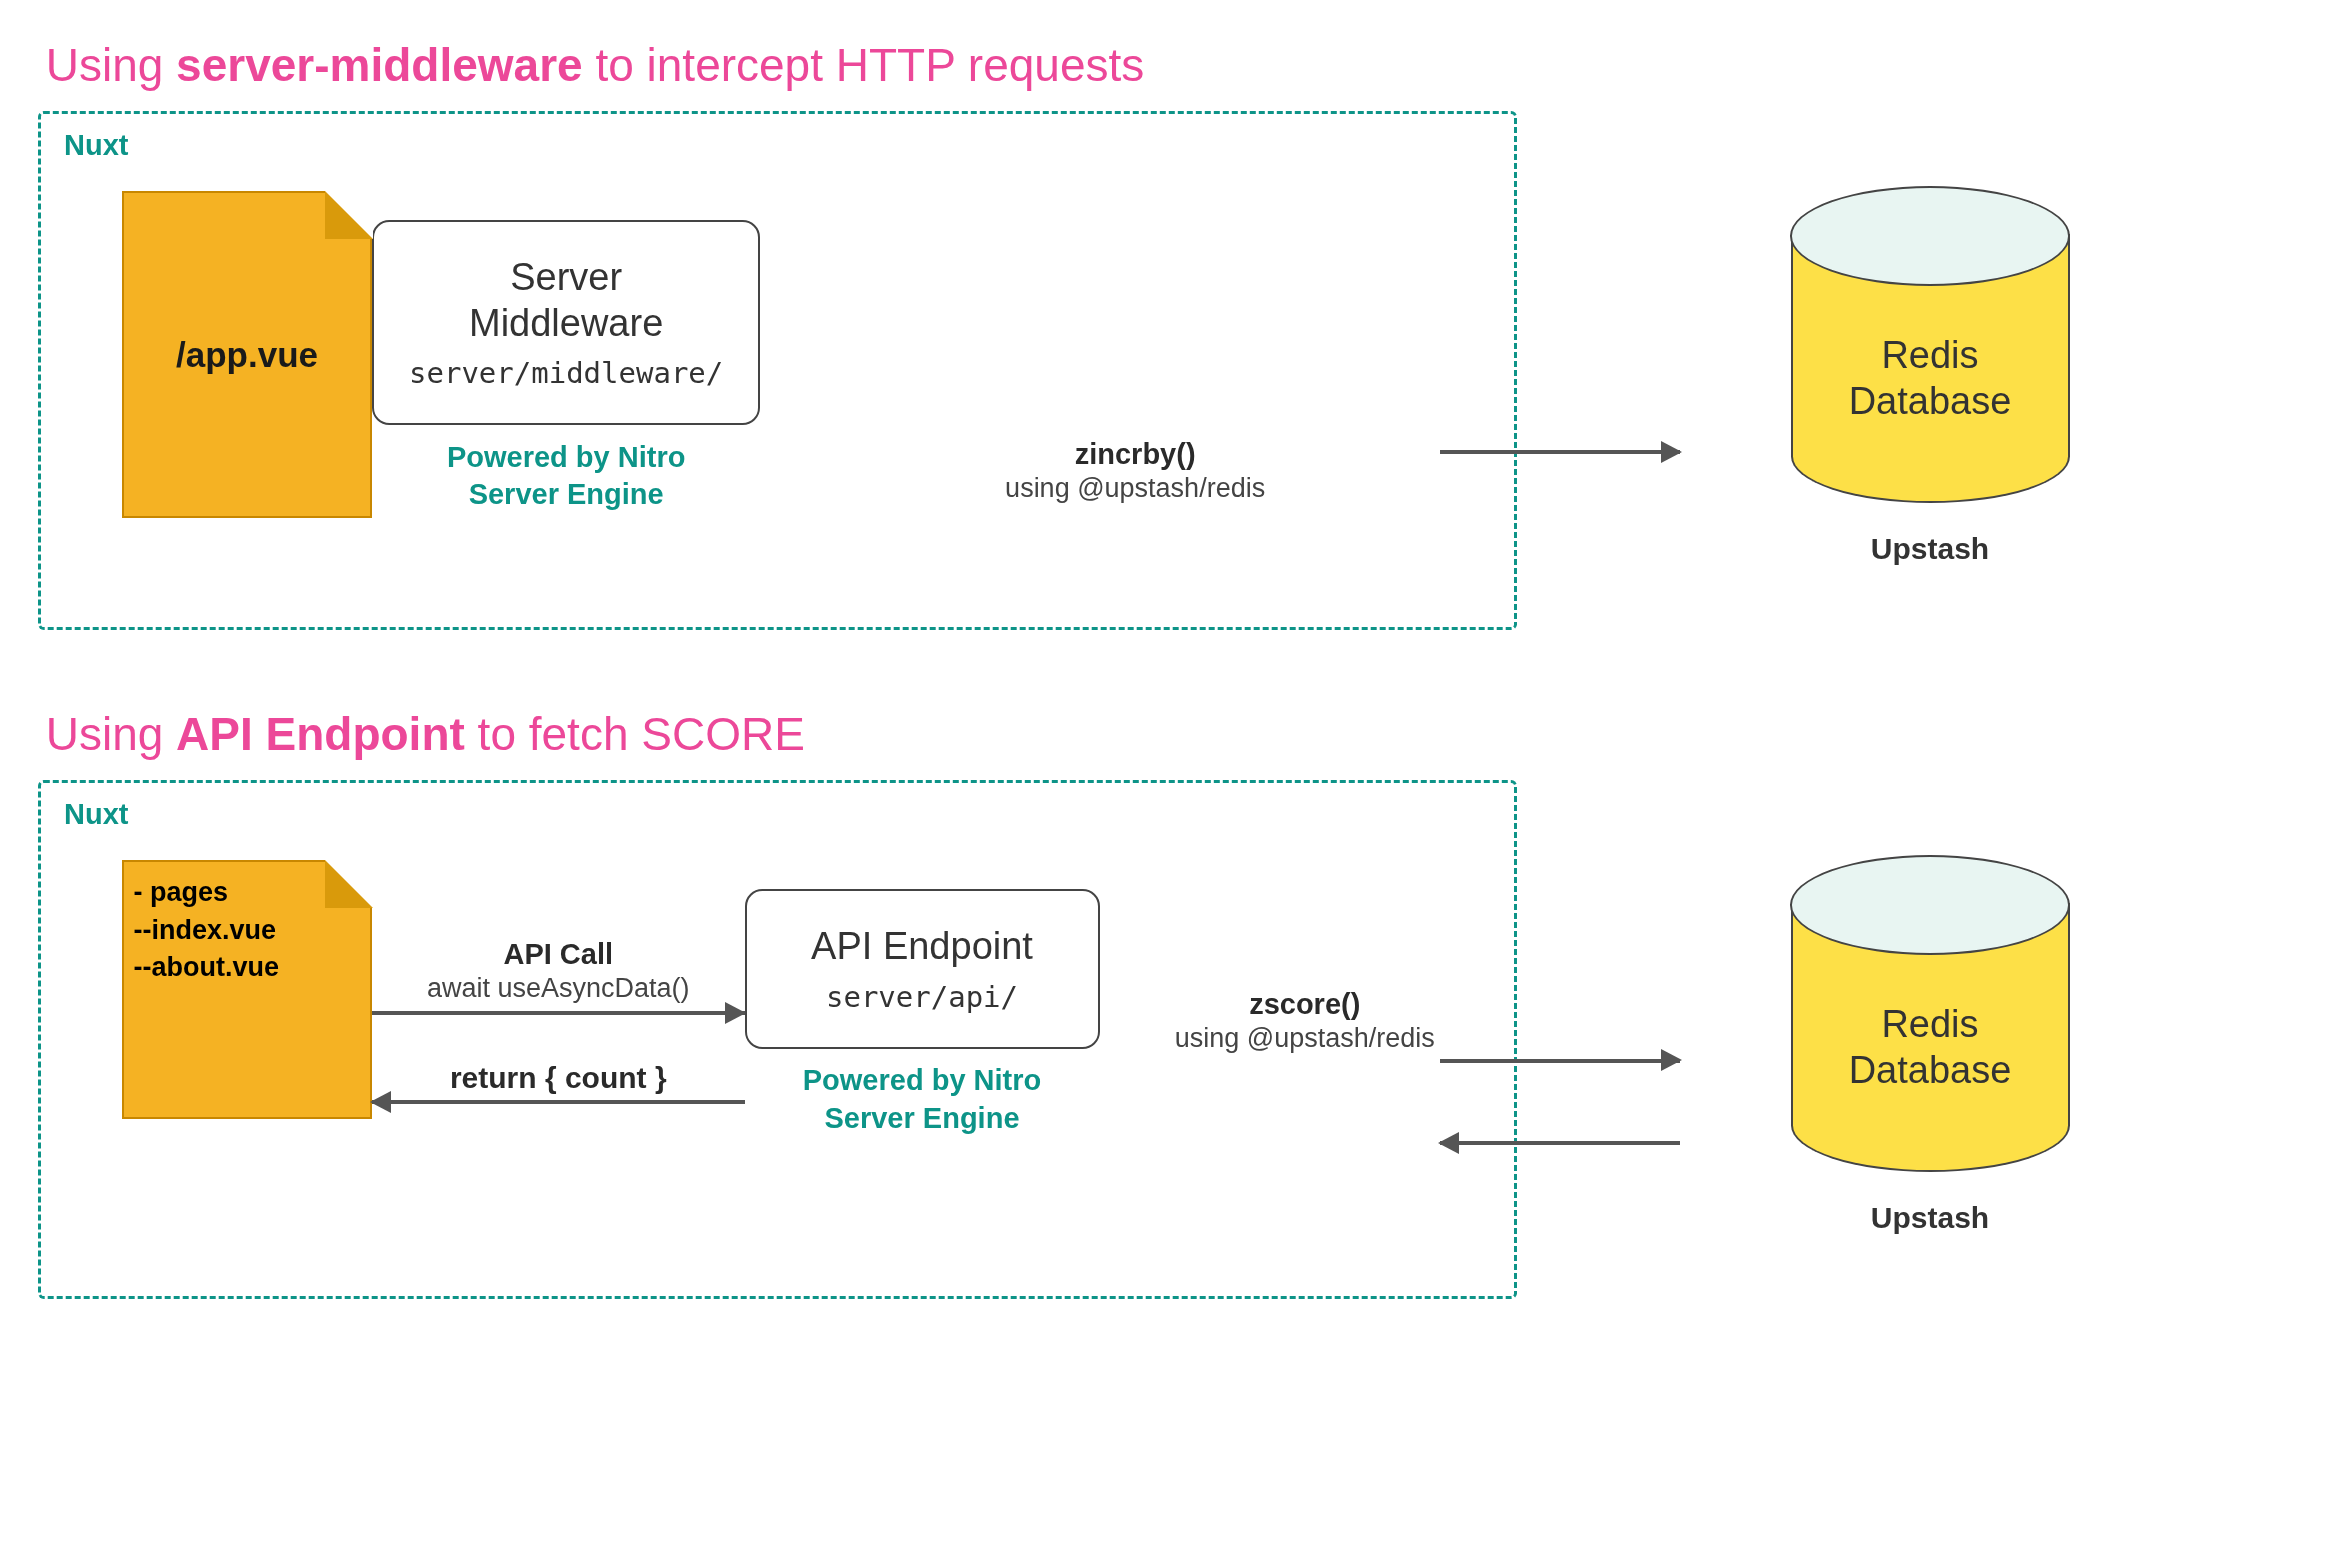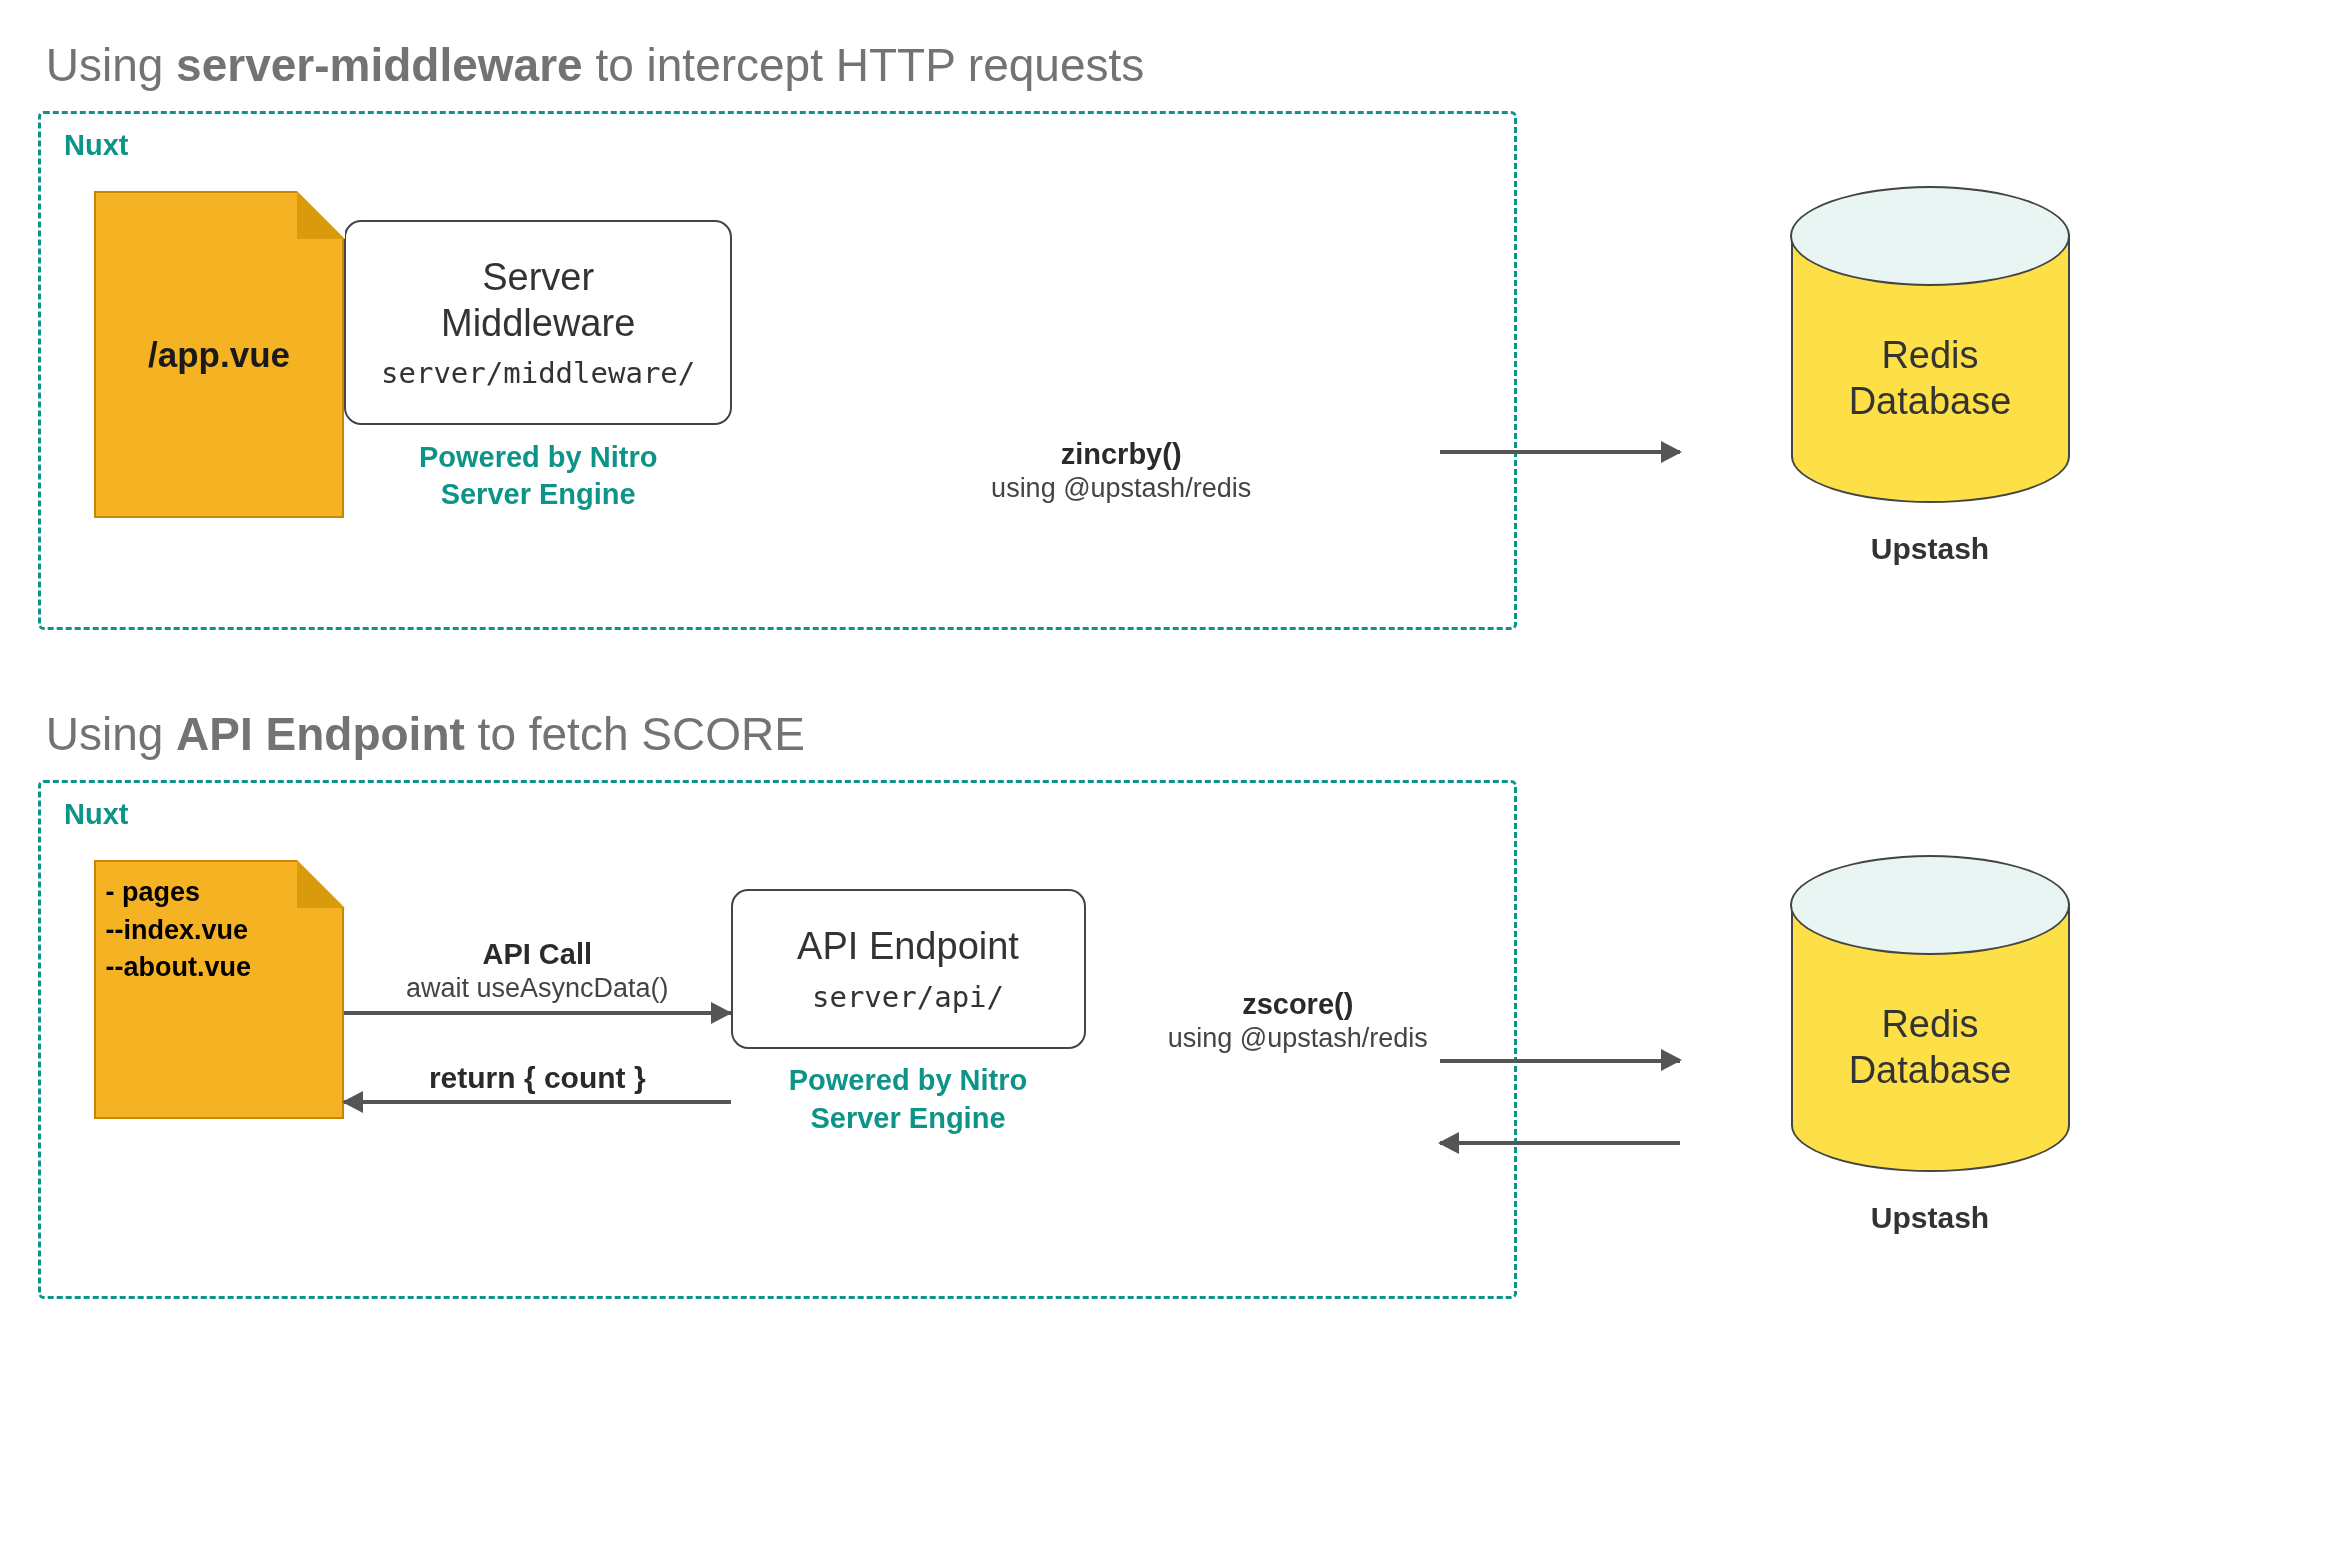--- a/index.html
+++ b/index.html
@@ -11,21 +11,21 @@
     width: 2342px;
     height: 1564px;
     color: #333;
   }
   .section {
     margin-bottom: 77px;
   }
   .title {
     font-size: 46px;
     font-weight: 300;
-    color: #737373;
+    color: #ec4899;
     margin-bottom: 19px;
     margin-left: 7.7px;
   }
   .title strong { font-weight: 700; }
   .outer-row {
     display: flex;
     align-items: center;
     gap: 0;
   }
   .nuxt-box {
@@ -46,21 +46,21 @@
     align-items: flex-start;
     height: 423px;
   }
   .file-icon {
     width: 250px;
     height: 327px;
     background: #f5b223;
     border: 2.9px solid #c88700;
     position: relative;
     margin-top: 29px;
-    margin-left: 30px;
+    margin-left: 58px;
     display: flex;
     align-items: center;
     justify-content: center;
     flex-direction: column;
     padding: 9.6px;
     text-align: center;
   }
   .file-icon.small { height: 259px; align-items: flex-start; justify-content: flex-start; padding-top: 11.5px;}
   .file-icon::before {
     content: "";

